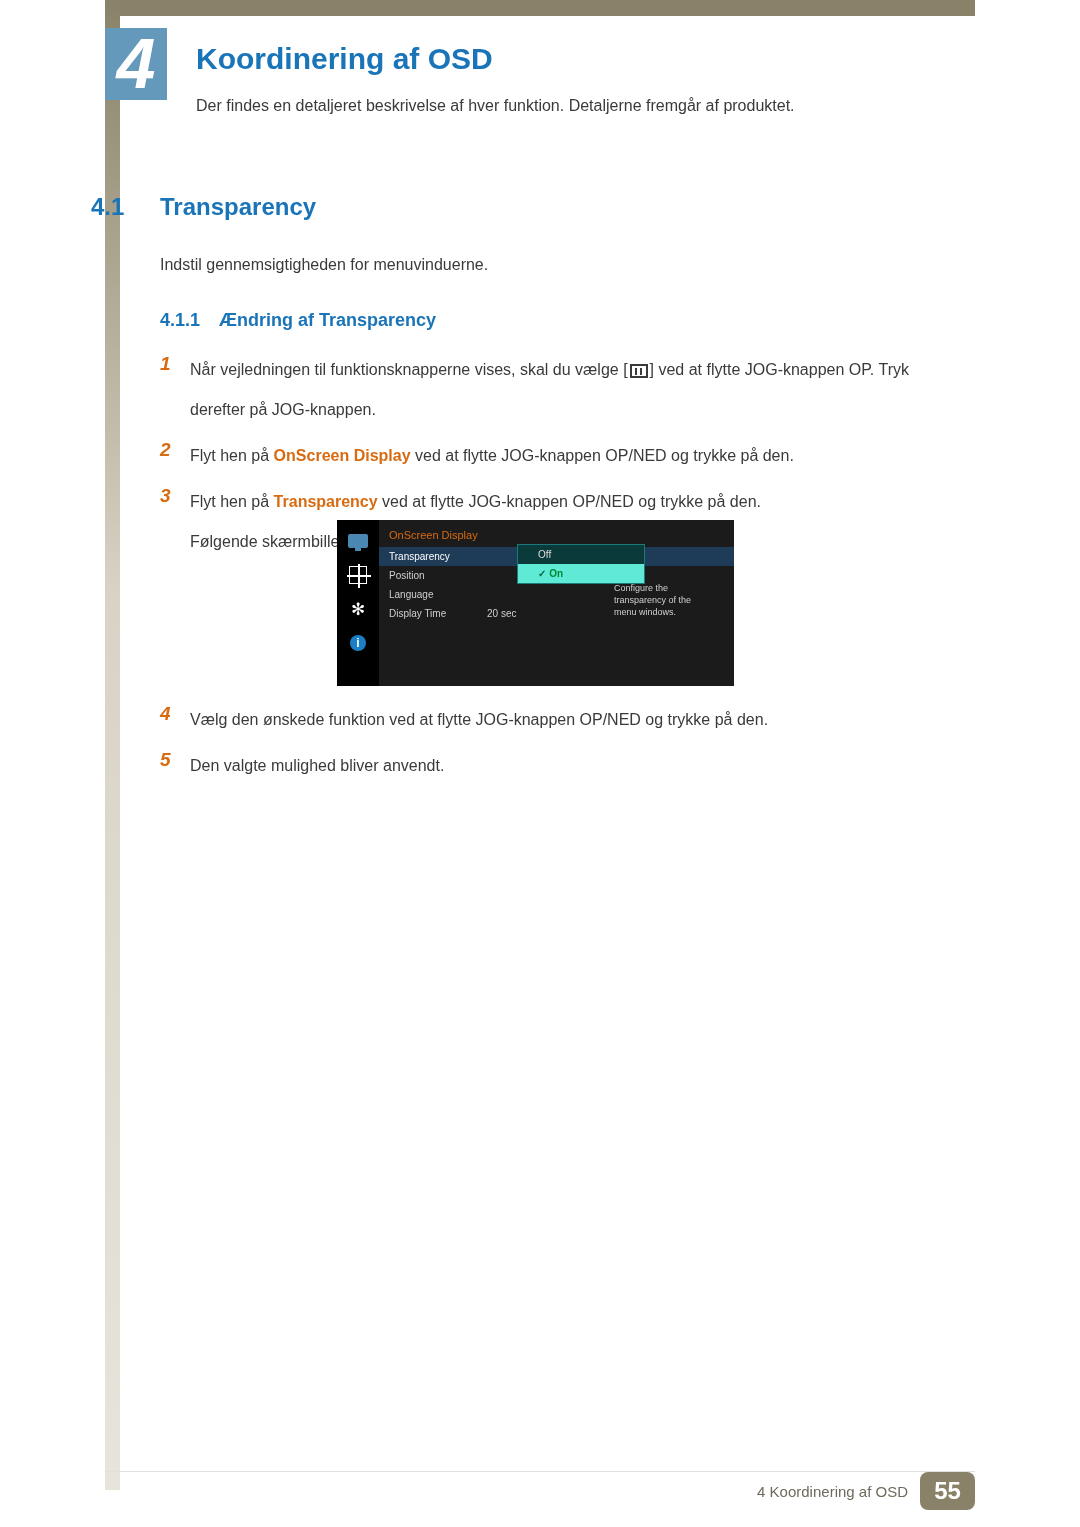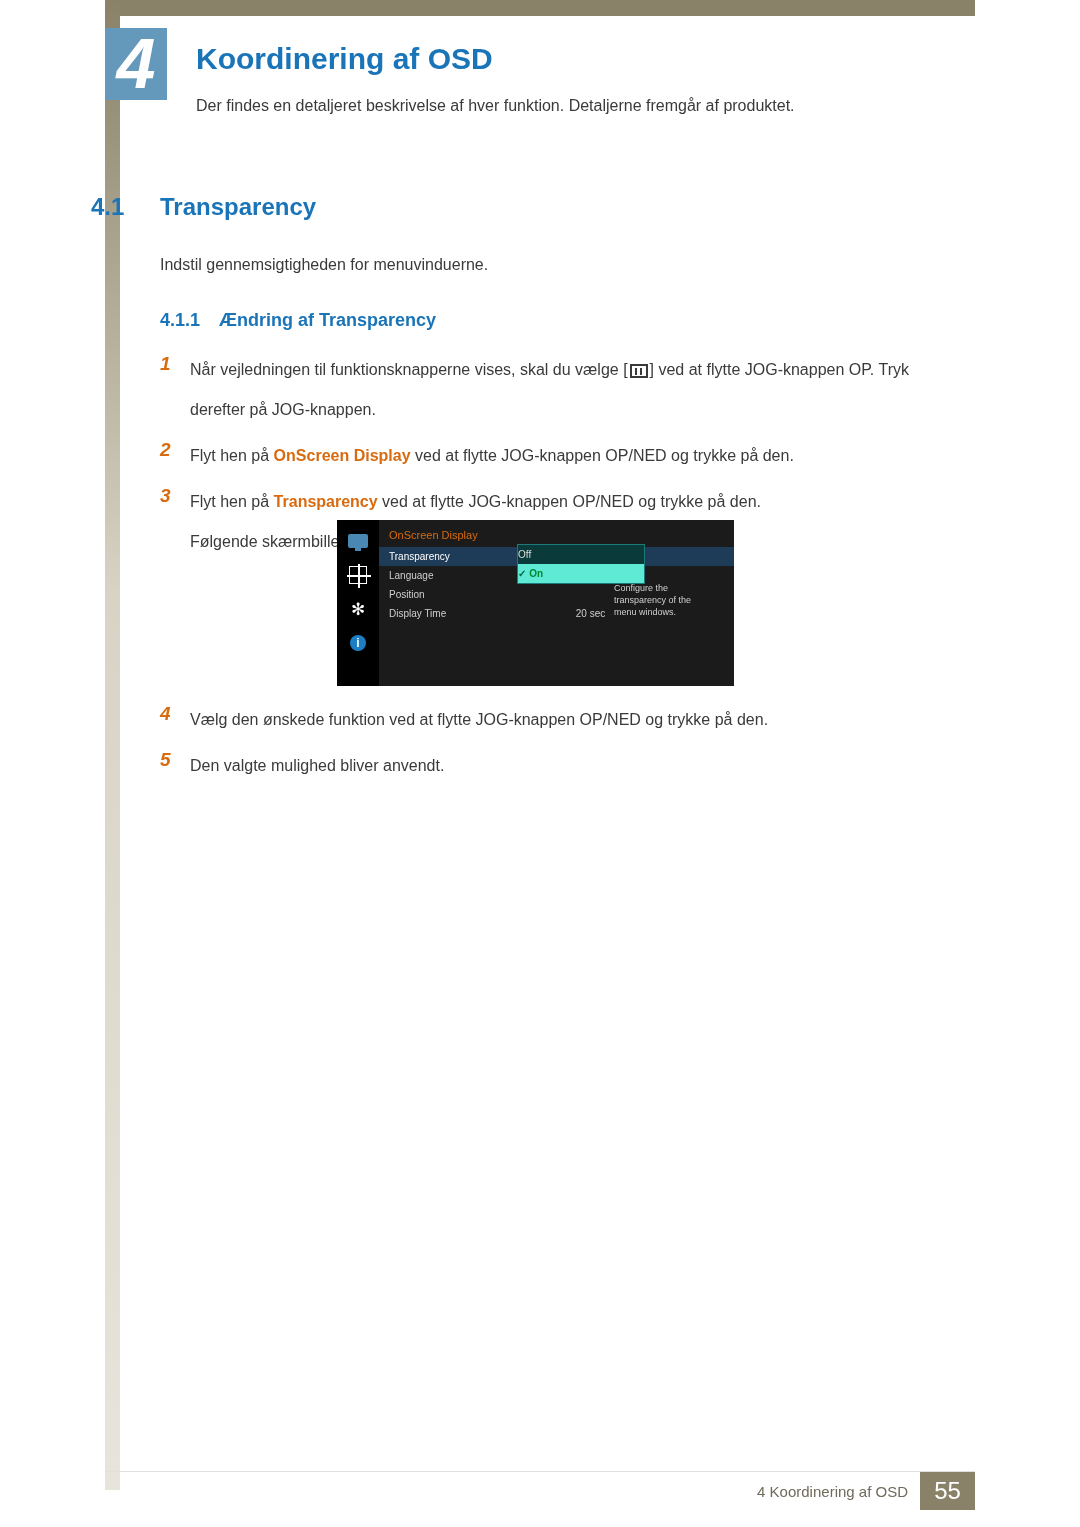--- a/index.html
+++ b/index.html
@@ -148,23 +148,23 @@
   .ico-move::before { left:8px; top:-3px; width:1.5px; height:24px; }
   .ico-move::after { top:8px; left:-3px; height:1.5px; width:24px; }
   .ico-gear { color:#fff; font-size:17px; }
   .ico-info { width:16px; height:16px; border-radius:50%; background:#1c7fc6; color:#fff; font-size:12px; font-weight:bold; text-align:center; line-height:16px; }
   .osd-main { flex:1; padding:6px 0 0 0; position:relative; }
   .osd-head { color:#d86b10; font-size:11px; padding:3px 10px 6px 10px; }
   .osd-row { display:flex; align-items:center; height:19px; padding:0 10px; }
   .osd-row.sel { background:#1e3b57; color:#fff; }
   .osd-label { width:92px; }
   .osd-val { flex:1; text-align:left; padding-left:6px; }
-  .osd-val.right { text-align:center; padding-right:30px; }
+  .osd-val.right { text-align:left; padding-right:30px; }
   .osd-options { position:absolute; left:138px; top:24px; width:128px; background:#0b3a3a; border:1px solid #1c7a7a; }
-  .osd-opt { height:19px; line-height:19px; padding-left:0; color:#ddd; font-size:10px; }
+  .osd-opt { height:19px; line-height:19px; padding-left:20px; color:#ddd; font-size:10px; }
   .osd-opt.on { background:#5eead4; color:#083; font-weight:bold; }
   .osd-opt.on::before { content:"✓ "; color:#064; }
   .osd-desc { position:absolute; right:24px; top:18px; width:96px; font-size:9px; color:#cfcfcf; line-height:12px;margin-top:44px; }
 
   .steps2 {
     position: absolute;
     left: 160px; top: 700px;
     width: 800px;
   }
 
@@ -181,23 +181,24 @@
     font-size: 15px;
     color: #6f6a5b;
   }
   .page-badge {
     position: absolute;
     right: 105px; bottom: 17px;
     width: 55px; height: 38px;
     background: #8a8268;
     color: #fff;
     font-size: 24px;
-    font-weight: normal;
+    font-weight: bold;
     text-align: center;
     line-height: 38px;
+    border-radius: 8px;
   }
 </style>
 </head>
 <body>
 
 <div class="top-stripe"></div>
 <div class="left-stripe"></div>
 
 <div class="chapter-badge">4</div>
 <div class="chapter-title">Koordinering af OSD</div>
@@ -244,24 +245,24 @@
     <div class="ico">
         <div class="ico-info">i</div>
       </div>
   </div>
   <div class="osd-main">
     <div class="osd-head">OnScreen Display</div>
     <div class="osd-row sel">
       <div class="osd-label">Transparency</div>
     </div>
     <div class="osd-row">
+      <div class="osd-label">Position</div>
+    </div>
+    <div class="osd-row">
       <div class="osd-label">Language</div>
-    </div>
-    <div class="osd-row">
-      <div class="osd-label">Position</div>
     </div>
     <div class="osd-row">
       <div class="osd-label">Display Time</div>
       <div class="osd-val right">20 sec</div>
     </div>
     <div class="osd-options">
       <div class="osd-opt">Off</div>
       <div class="osd-opt on">On</div>
     </div>
     <div class="osd-desc">Configure the transparency of the menu windows.</div>

